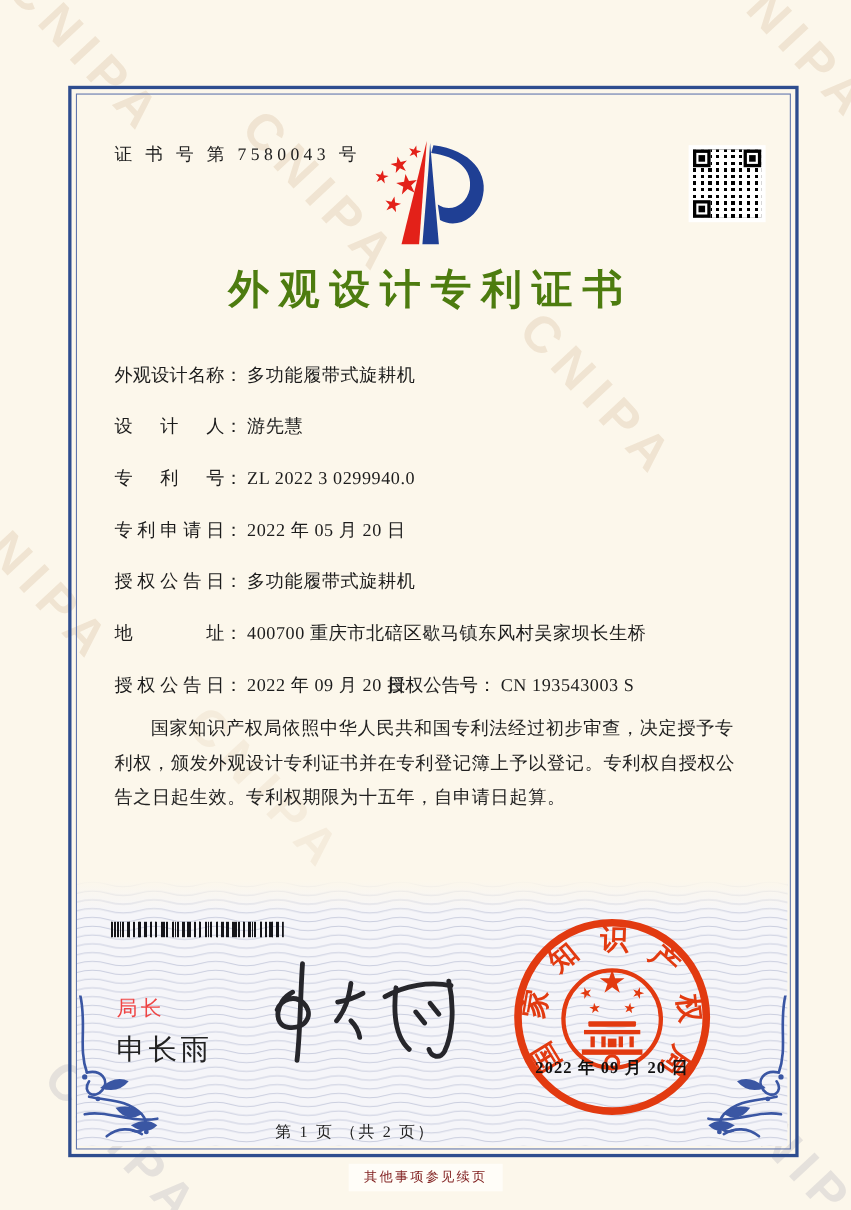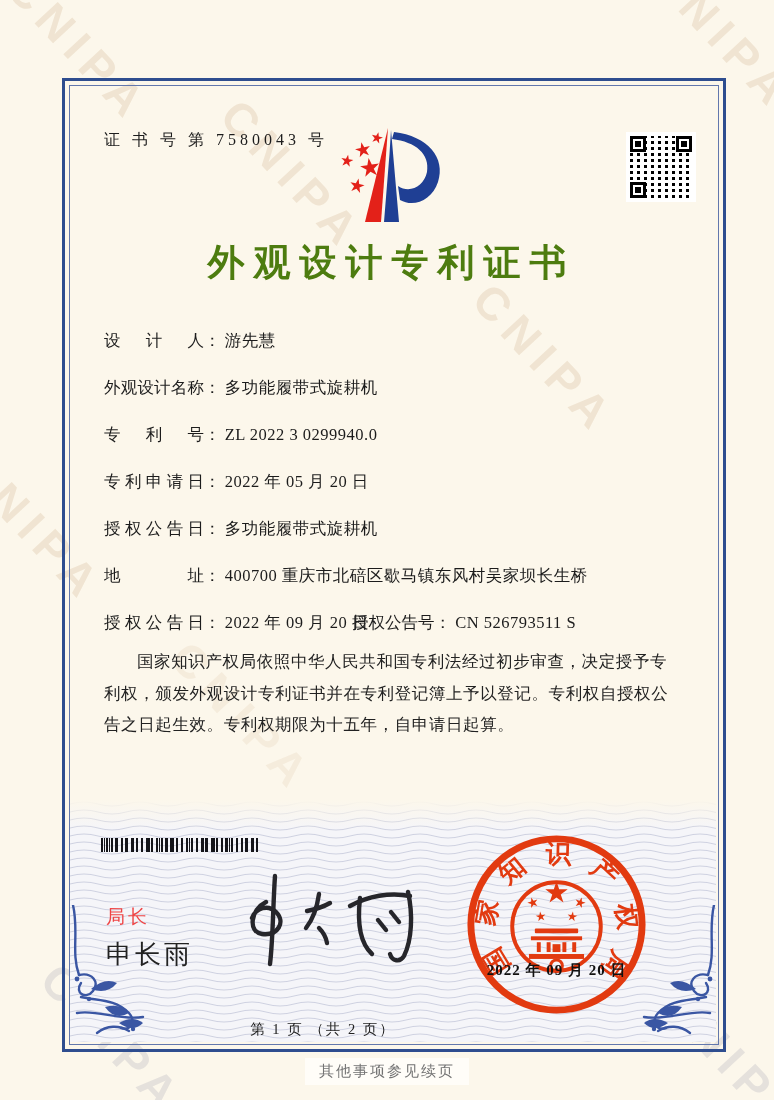--- a/index.html
+++ b/index.html
@@ -70,21 +70,21 @@
 
   
   .flourish{position:absolute;width:90px;height:140px;}
   .flourish.left{left:67px;top:905px;}
   .flourish.right{left:630px;top:905px;transform:scaleX(-1);}
 
   
   .page-info{position:absolute;left:0;top:1020px;width:646px;text-align:center;
              font-size:14.5px;letter-spacing:2px;color:#222;}
   .cont-note{position:absolute;left:387px;top:1058px;transform:translateX(-50%);
-             background:#fffdf8;padding:4px 14px;font-size:15px;letter-spacing:2px;color:#737373;}
+             background:#fffdf8;padding:4px 14px;font-size:12px;letter-spacing:2px;color:#7f1d1d;}
 </style>
 </head>
 <body>
 
 <div class="page">
 
   <div class="wm wm-tan" style="left:-14px;top:20px;">CNIPA</div>
   <div class="wm wm-tan" style="left:630px;top:8px;">CNIPA</div>
   <div class="wm wm-tan" style="left:200px;top:148px;">CNIPA</div>
   <div class="wm wm-tan" style="left:452px;top:332px;">CNIPA</div>
@@ -134,26 +134,26 @@
       <div class="fnd tl"></div>
       <div class="fnd tr"></div>
       <div class="fnd bl"></div>
     </div>
   </div>
 
   <div class="title">外观设计专利证书</div>
 
   <div class="fields">
     <div class="frow">
+      <span class="flabel">外观设计名称</span><span>：</span>
+      <span class="fvalue">多功能履带式旋耕机</span>
+    </div>
+    <div class="frow">
       <span class="flabel">设计人</span><span>：</span>
       <span class="fvalue">游先慧</span>
-    </div>
-    <div class="frow">
-      <span class="flabel">外观设计名称</span><span>：</span>
-      <span class="fvalue">多功能履带式旋耕机</span>
     </div>
     <div class="frow">
       <span class="flabel">专利号</span><span>：</span>
       <span class="fvalue">ZL 2022 3 0299940.0</span>
     </div>
     <div class="frow">
       <span class="flabel">专利申请日</span><span>：</span>
       <span class="fvalue">2022 年 05 月 20 日</span>
     </div>
     <div class="frow">
@@ -162,21 +162,21 @@
     </div>
     <div class="frow">
       <span class="flabel">地址</span><span>：</span>
       <span class="fvalue">400700 重庆市北碚区歇马镇东风村吴家坝长生桥</span>
     </div>
     <div class="frow">
       <span class="flabel">授权公告日</span><span>：</span>
       <span class="fvalue">2022 年 09 月 20 日</span>
       <span class="grant2">
         <span>授权公告号</span><span>：</span>
-        <span class="fvalue">CN 526793511 S</span>
+        <span class="fvalue">CN 193543003 S</span>
       </span>
     </div>
   </div>
 
   <div class="body-text">
     <p>国家知识产权局依照中华人民共和国专利法经过初步审查，决定授予专利权，颁发外观设计专利证书并在专利登记簿上予以登记。专利权自授权公告之日起生效。专利权期限为十五年，自申请日起算。</p>
   </div>
 
   <div class="barcode"></div>
 

